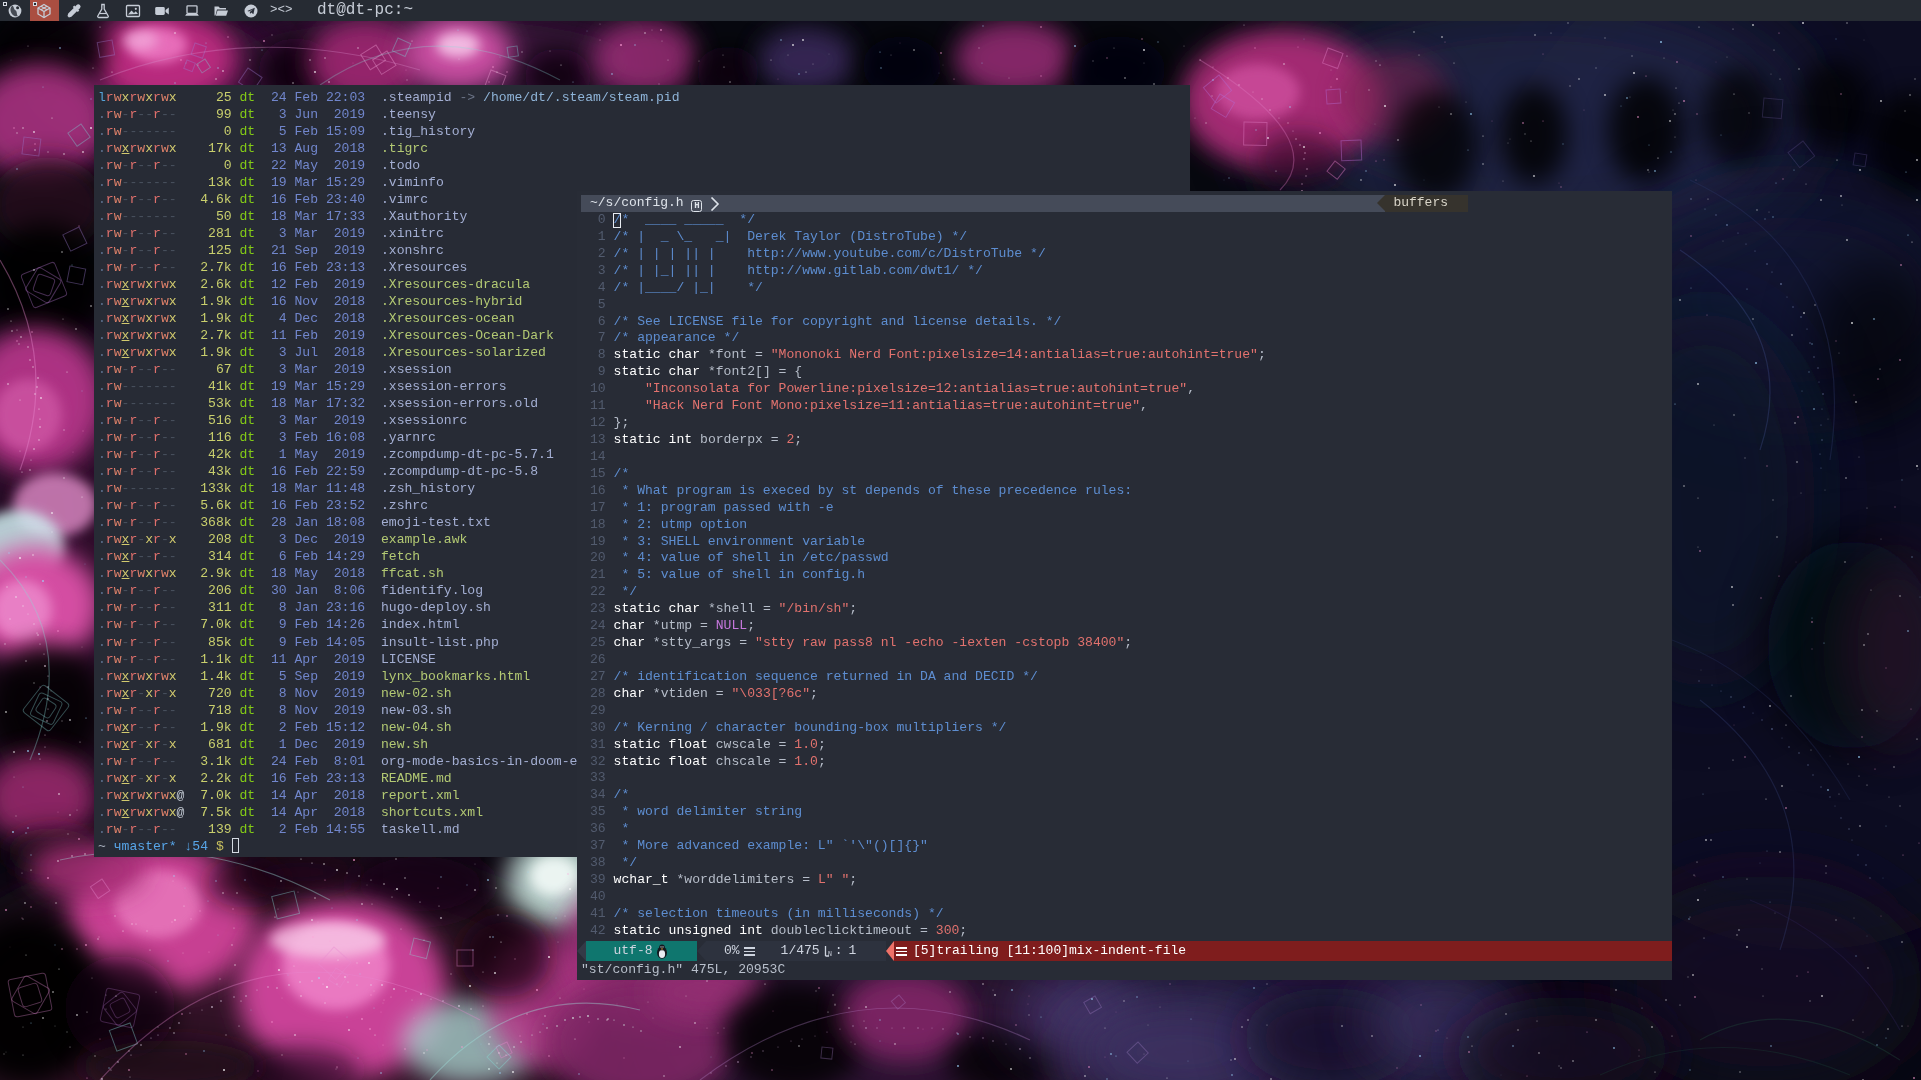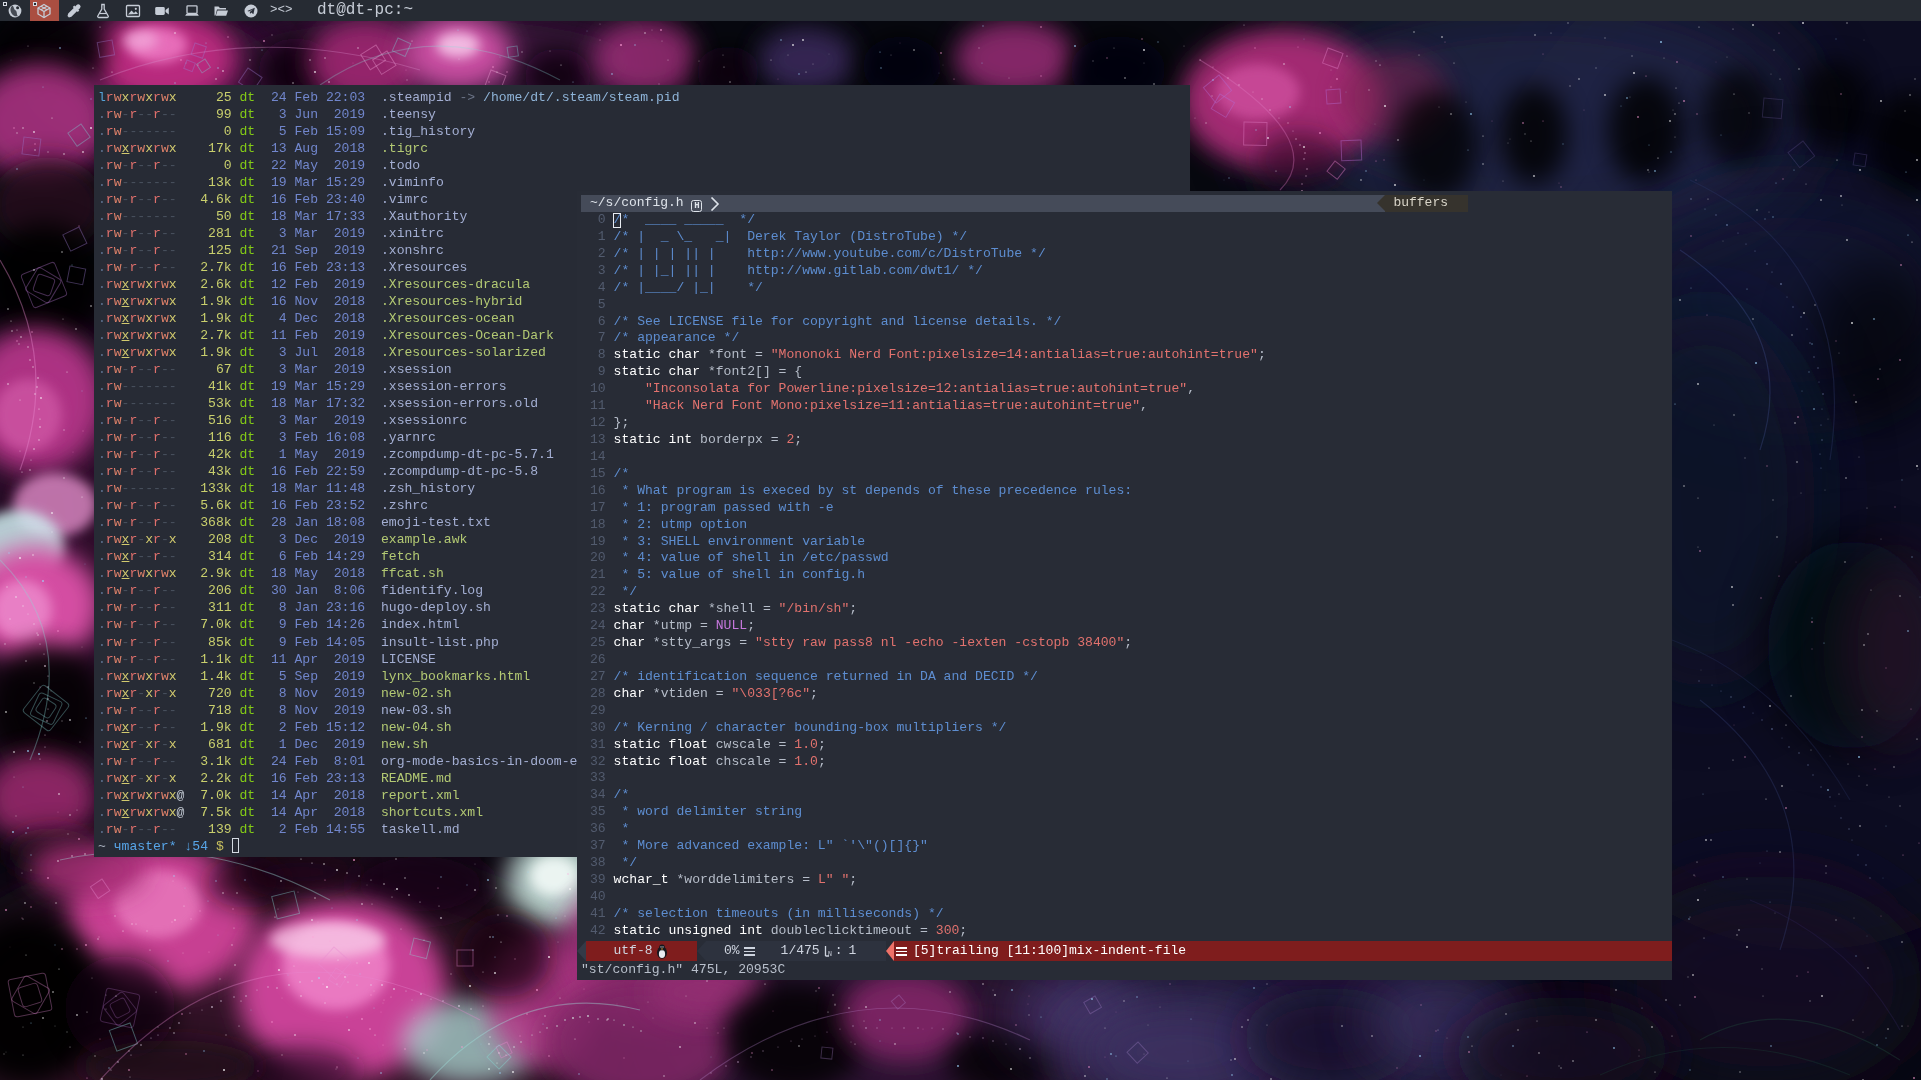--- a/index.html
+++ b/index.html
@@ -35,21 +35,21 @@
 .c{color:#5d8dd0}.k{color:#ffffff}.s{color:#e2726e}.n{color:#e2726e}.nu{color:#c678dd}
 
 #vcur{position:absolute;left:35.5px;top:22px;width:8px;height:15px;border:1.5px solid #e8ecf2}
 
 #stat{position:absolute;left:0;bottom:19px;width:1095px;height:20px;display:flex;font-family:"Liberation Mono",monospace;font-size:13px;line-height:20px;color:#ced4df}
 .sg1{background:#434959;flex:0 0 auto;display:flex}
 .sgN{padding:0 14px;font-weight:bold;color:#e8ecf2;background:#4e5468}
 .tri-r{width:0;height:0;border-top:10px solid transparent;border-bottom:10px solid transparent;border-left:9px solid #262b34}
 .tri-l{width:0;height:0;border-top:10px solid transparent;border-bottom:10px solid transparent;border-right:9px solid #262b34}
 .sfill{flex:1 1 auto}
-.sg2{background:#7f1d1d;flex:0 0 auto;display:flex}
+.sg2{background:#0f766e;flex:0 0 auto;display:flex}
 .sg3{background:#2d323e;flex:0 0 auto;display:flex}
 .sgr{background:#7f1d1d;flex:0 0 auto;display:flex;color:#ffffff;position:relative}
 .sgr:before{content:"";position:absolute;left:-8px;top:0;border-top:10px solid transparent;border-bottom:10px solid transparent;border-right:8px solid #ee7168}
 .bars{display:inline-block;width:11px;height:9px;margin:5.5px 4px 0 4px;background:repeating-linear-gradient(180deg,#ced4df 0 1.6px,transparent 1.6px 3.6px)}
 .barsw{display:inline-block;width:11px;height:9px;margin:5.5px 6px 0 2px;background:repeating-linear-gradient(180deg,#fff 0 1.6px,transparent 1.6px 3.6px)}
 #msg{position:absolute;left:4px;bottom:1px;height:18px;font-family:"Liberation Mono",monospace;font-size:13.1px;line-height:18px;color:#b8bfcb;white-space:pre}
 </style></head><body>
 <svg id="wall" width="1921" height="1080" viewBox="0 0 1921 1080">
     <defs>
       <filter id="b40" x="-60%" y="-60%" width="220%" height="220%">

